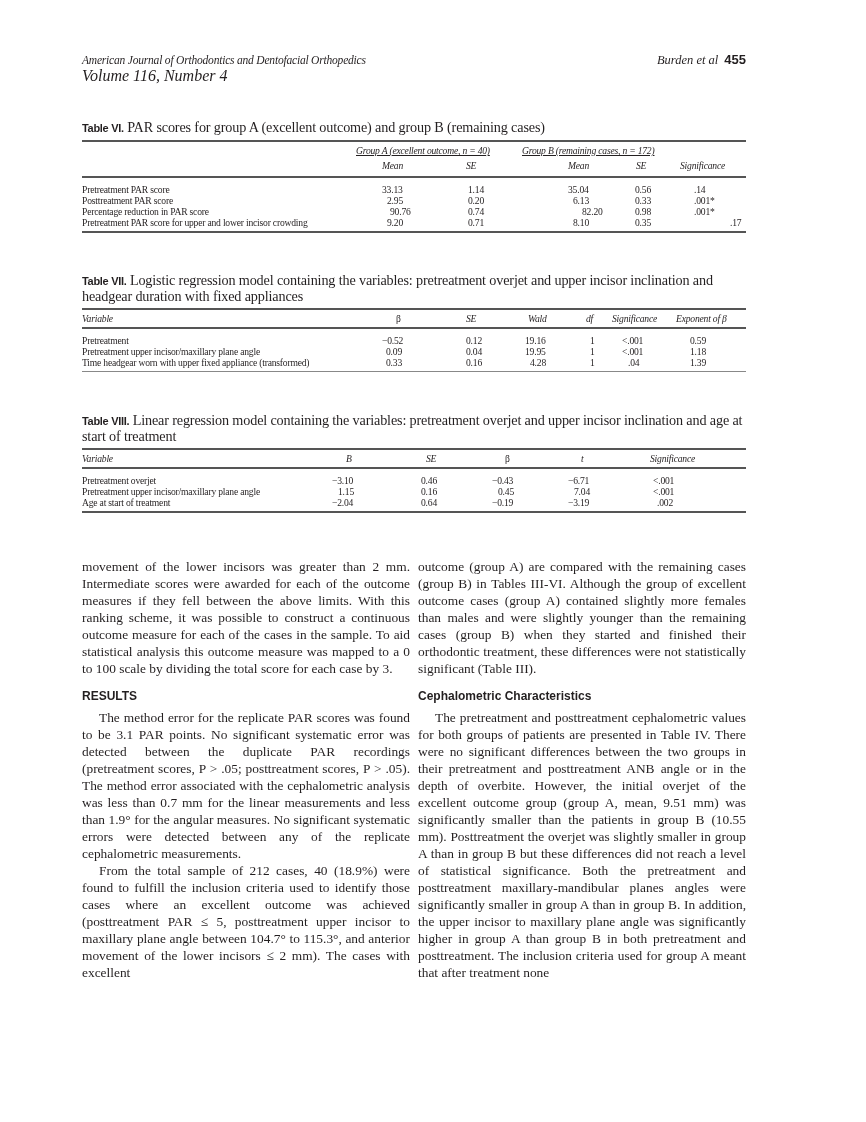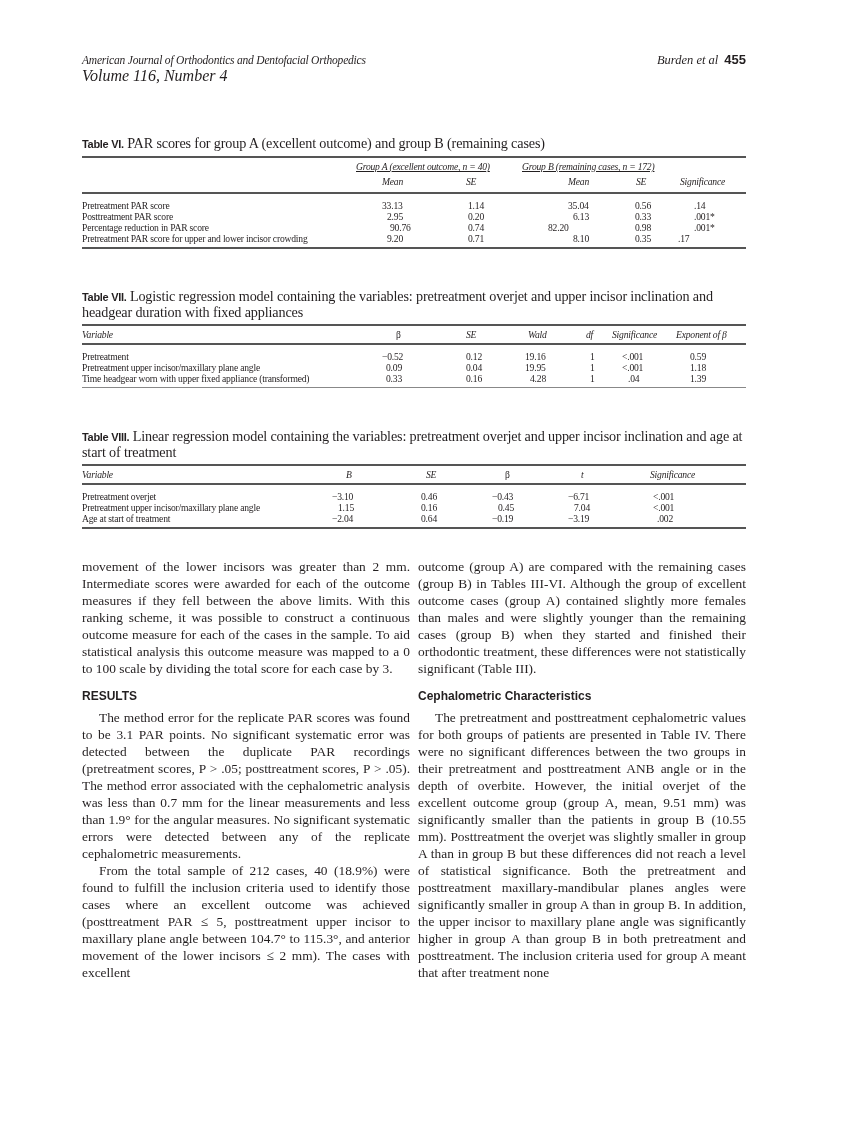--- a/index.html
+++ b/index.html
@@ -6,21 +6,21 @@
   body {
     width: 866px; height: 1122px; position: relative; overflow: hidden;
     font-family: "Liberation Serif", "DejaVu Serif", serif; color: #231f20;
   }
   .header { position: absolute; left: 82px; top: 52px; width: 664px; }
   .journal { font-style: italic; font-size: 11.5px; line-height: 16px; letter-spacing: -0.2px; }
   .volume { font-style: italic; font-size: 16px; line-height: 16px; }
   .runhead { position: absolute; right: 0; top: 0; font-size: 12.5px; font-style: italic; }
   .runhead .pg { font-style: normal; font-family: "Liberation Sans", "DejaVu Sans", sans-serif; font-weight: bold; font-size: 13px; margin-left: 6px; }
 
-  .tbl { position: absolute; left: 82px; width: 664px; margin-top: 16px; }
+  .tbl { position: absolute; left: 82px; width: 664px; }
   .caption { font-size: 14.2px; line-height: 15px; letter-spacing: -0.15px; margin-bottom: 4px; }
   .caption .lbl { font-family: "Liberation Sans", "DejaVu Sans", sans-serif; font-weight: bold; font-size: 11px; letter-spacing: -0.3px; }
   .rule-thick { border-top: 2px solid #555; }
   .rule-thin { border-top: 1px solid #888; }
   .row { position: relative; height: 11px; font-size: 9.6px; line-height: 11px; letter-spacing: -0.2px; }
   .row .c { position: absolute; white-space: nowrap; }
   .hdr { font-style: italic; }
   .grp { text-decoration: underline; font-style: italic; }
 
   .cols { position: absolute; top: 558px; left: 82px; width: 664px; }
@@ -73,31 +73,31 @@
     <span class="c" style="left:305px;">2.95</span>
     <span class="c" style="left:386px;">0.20</span>
     <span class="c" style="left:491px;">6.13</span>
     <span class="c" style="left:553px;">0.33</span>
     <span class="c" style="left:612px;">.001*</span>
   </div>
   <div class="row">
     <span class="c" style="left:0;">Percentage reduction in PAR score</span>
     <span class="c" style="left:300px;padding-left:8px;">90.76</span>
     <span class="c" style="left:386px;">0.74</span>
-    <span class="c" style="left:466px;">82.20</span>
+    <span class="c" style="left:500px;">82.20</span>
     <span class="c" style="left:553px;">0.98</span>
     <span class="c" style="left:612px;">.001*</span>
   </div>
   <div class="row" style="margin-bottom:3px;">
     <span class="c" style="left:0;">Pretreatment PAR score for upper and lower incisor crowding</span>
     <span class="c" style="left:305px;">9.20</span>
     <span class="c" style="left:386px;">0.71</span>
     <span class="c" style="left:491px;">8.10</span>
     <span class="c" style="left:553px;">0.35</span>
-    <span class="c" style="left:596px;">.17</span>
+    <span class="c" style="left:648px;">.17</span>
   </div>
   <div class="rule-thick"></div>
 </div>
 
 <div class="tbl" style="top:273px;">
   <div class="caption">
     <span class="lbl">Table VII.</span>
     <span>Logistic regression model containing the variables: pretreatment overjet and upper incisor inclination and headgear duration with fixed appliances</span>
   </div>
   <div class="rule-thick"></div>

